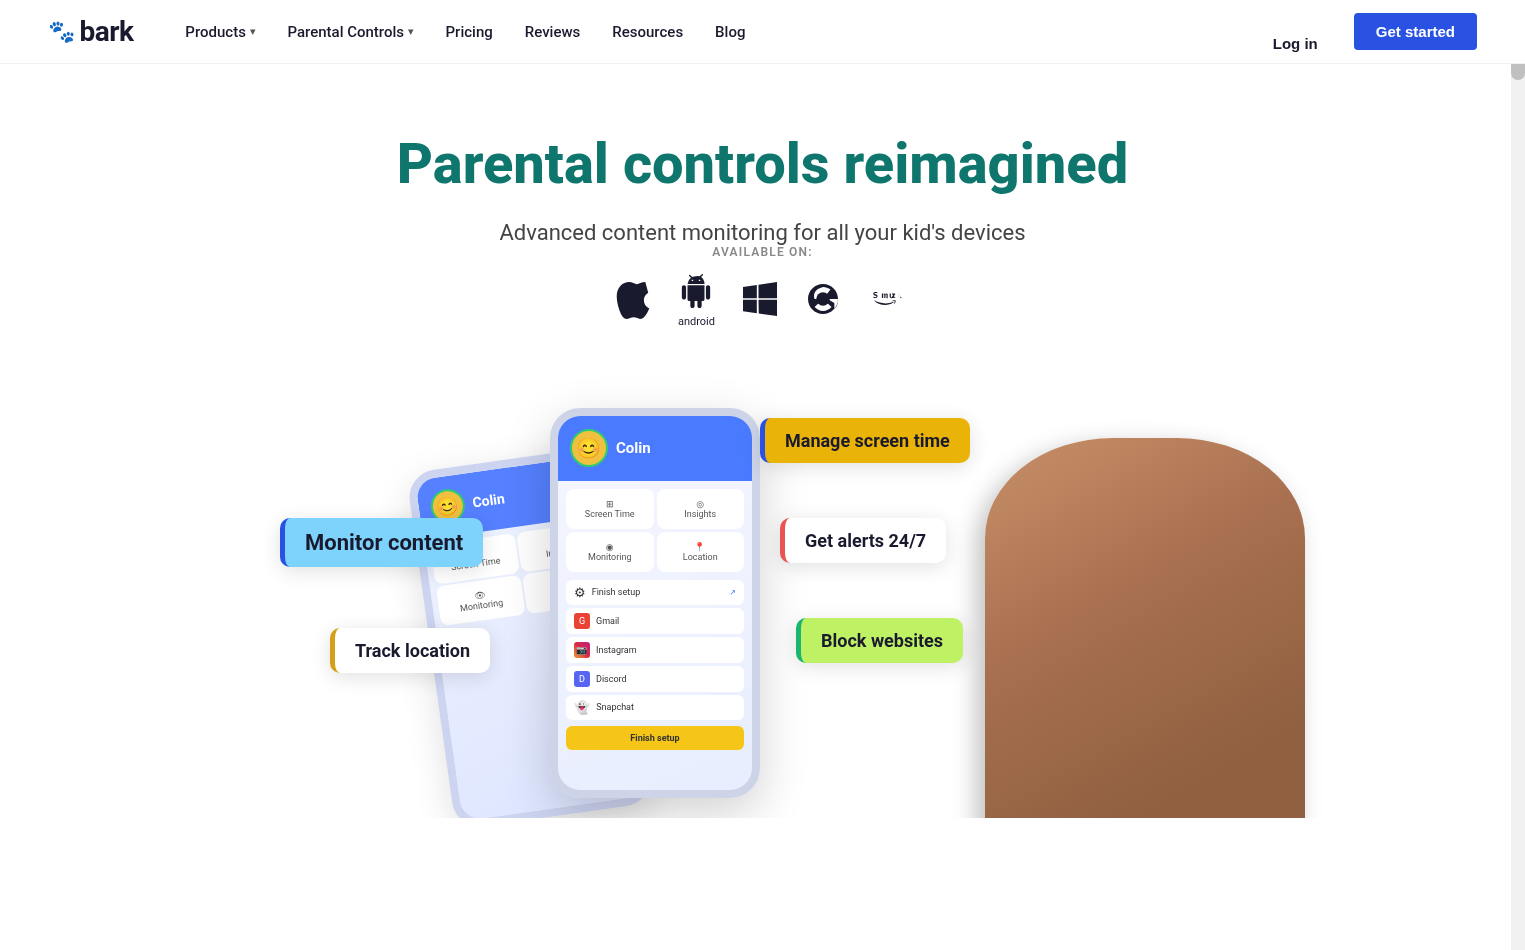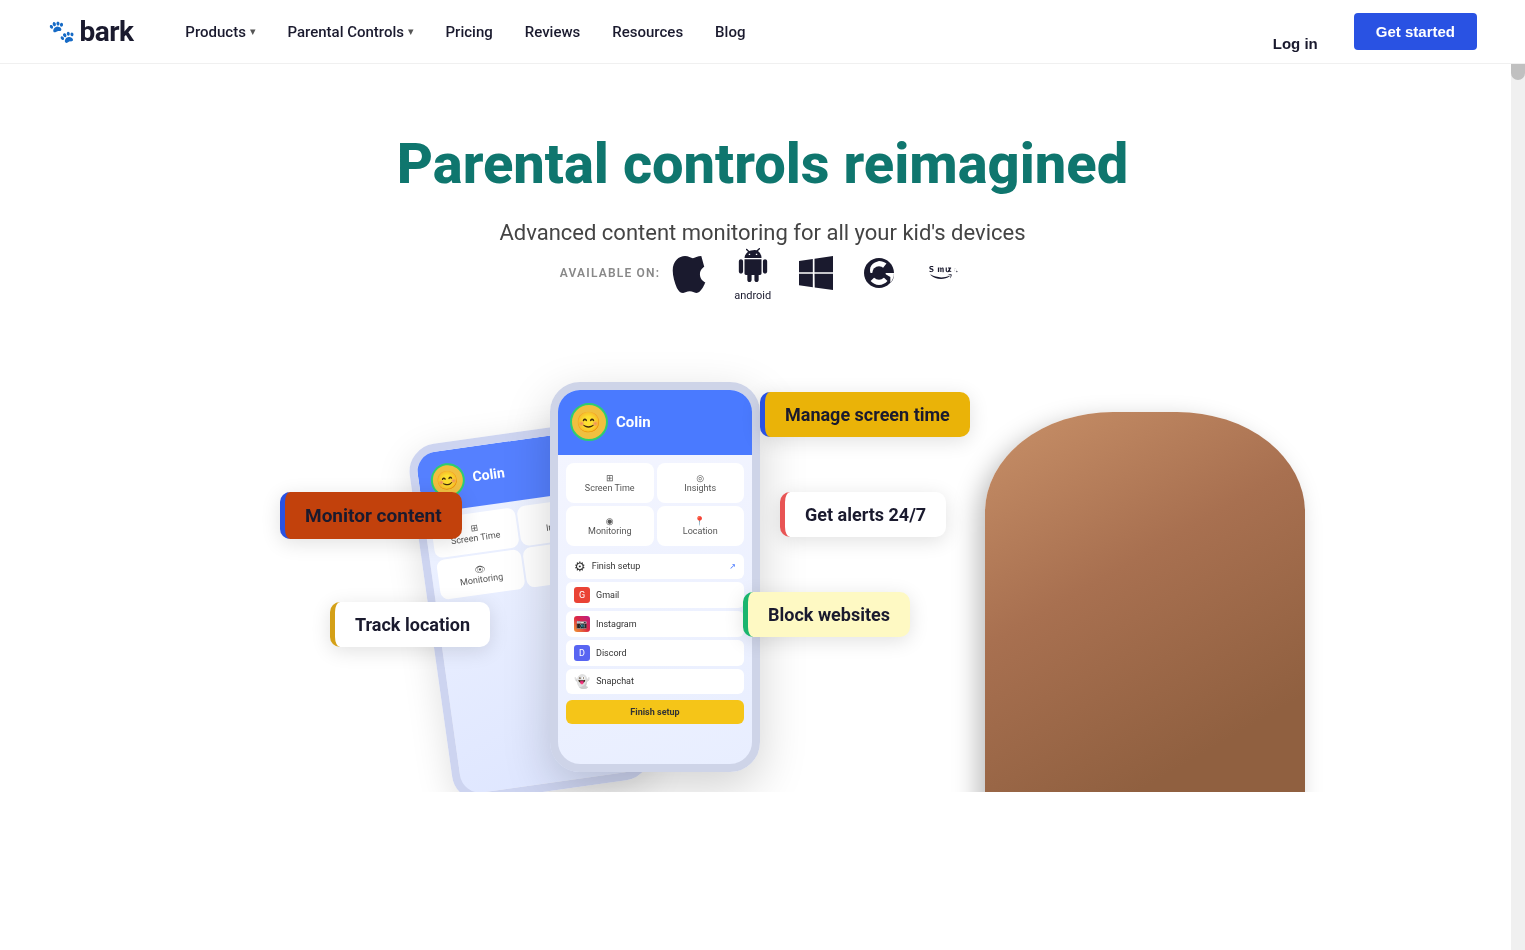--- a/index.html
+++ b/index.html
@@ -106,21 +106,21 @@
     }
     .hero-subtitle {
       font-size: 22px;
       color: #444;
       font-weight: 400;
     }
 
     
     .available-section {
       display: flex;
-      flex-direction: row;
+      flex-direction: column;
       align-items: center;
       gap: 12px;
       margin-bottom: 30px;
     }
     .available-label {
       font-size: 12px;
       font-weight: 600;
       color: #888;
       letter-spacing: 1.2px;
       text-transform: uppercase;
@@ -302,25 +302,25 @@
   </div>
 
   <div class="feature-tag" style="position:absolute;top:60px;left:760px;border-left:5px solid #2952e3;background:#eab308;border-radius:10px;padding:12px 20px;font-size:18px;font-weight:700;color:#1a1a2e;box-shadow:0 4px 20px rgba(0,0,0,0.12);z-index:10;">
     <span>Manage screen time</span>
   </div>
 
   <div class="feature-tag" style="position:absolute;top:160px;left:780px;border-left:5px solid #e85454;background:#fff;border-radius:10px;padding:12px 20px;font-size:18px;font-weight:700;color:#1a1a2e;box-shadow:0 4px 20px rgba(0,0,0,0.12);z-index:10;">
     <span>Get alerts 24/7</span>
   </div>
 
-  <div class="feature-tag" style="position:absolute;top:260px;left:743px;border-left:5px solid #1ab56e;background:#fef9c3;border-radius:10px;padding:12px 20px;font-size:18px;font-weight:700;color:#1a1a2e;box-shadow:0 4px 20px rgba(0,0,0,0.12);z-index:10;">
+  <div class="feature-tag" style="position:absolute;top:260px;left:796px;border-left:5px solid #1ab56e;background:#bef264;border-radius:10px;padding:12px 20px;font-size:18px;font-weight:700;color:#1a1a2e;box-shadow:0 4px 20px rgba(0,0,0,0.12);z-index:10;">
     <span>Block websites</span>
   </div>
 
-  <div class="feature-tag" style="position:absolute;top:160px;left:280px;border-left:5px solid #2952e3;background:#c2410c;border-radius:10px;padding:12px 20px;font-size:19px;font-weight:700;color:#1a1a2e;box-shadow:0 4px 20px rgba(0,0,0,0.12);z-index:10;">
+  <div class="feature-tag" style="position:absolute;top:160px;left:280px;border-left:5px solid #2952e3;background:#7dd3fc;border-radius:10px;padding:12px 20px;font-size:22px;font-weight:700;color:#1a1a2e;box-shadow:0 4px 20px rgba(0,0,0,0.12);z-index:10;">
     <span>Monitor content</span>
   </div>
 
   <div class="feature-tag" style="position:absolute;top:270px;left:330px;border-left:5px solid #d4a017;background:#fff;border-radius:10px;padding:12px 20px;font-size:18px;font-weight:700;color:#1a1a2e;box-shadow:0 4px 20px rgba(0,0,0,0.12);z-index:10;">
     <span>Track location</span>
   </div>
 
 </div>
 
 <div class="scrollbar">

